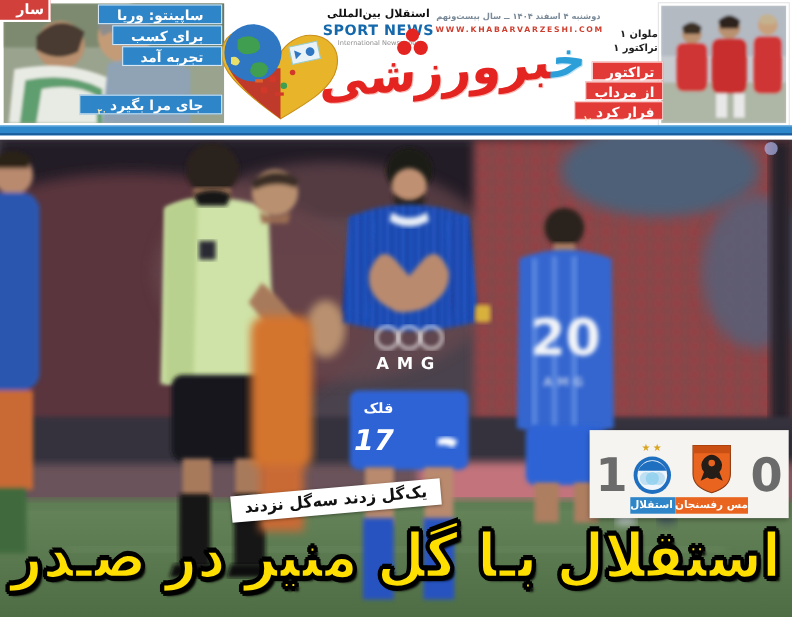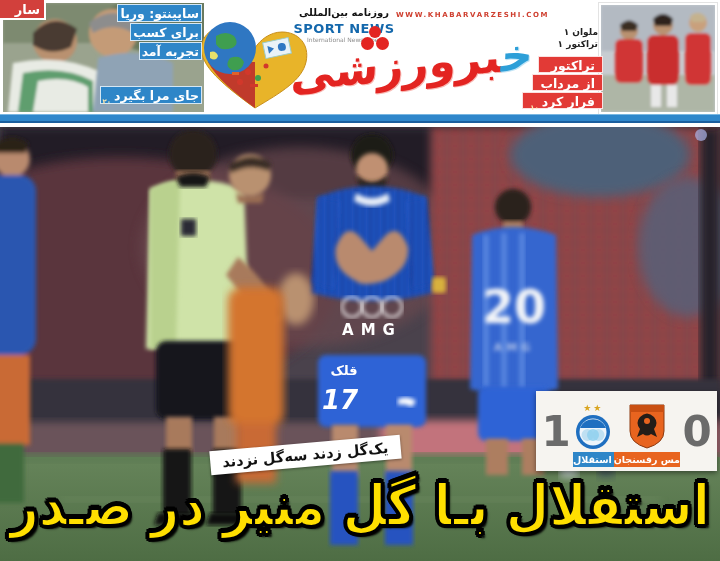--- a/index.html
+++ b/index.html
@@ -9,21 +9,21 @@
   
   .header { position:absolute; left:0; top:0; width:720px; height:113px; background:#fff; }
 
   
   .tl-photo { position:absolute; left:3px; top:3px; width:201px; height:109px; overflow:hidden; }
   .corner-frag { position:absolute; left:0; top:0; width:46px; height:20px; background:#d2403c;
                  color:#fff; font-weight:bold; font-size:13px; line-height:20px; padding-right:4px;
                  direction:rtl; overflow:hidden; border-bottom:2px solid #fff; border-right:2px solid #fff; z-index:3;}
   .tl-strips { position:absolute; left:0; top:0; width:204px; height:113px; z-index:2; direction:rtl; }
   .tl-strip { position:absolute; right:2px; height:18px; background:#2e86c8; color:#fff;
-              font-weight:bold; font-size:12.5px; line-height:18px; padding:0 2px; white-space:nowrap;
+              font-weight:bold; font-size:12.5px; line-height:18px; padding:0 16px; white-space:nowrap;
               border:1px solid rgba(255,255,255,.8); }
   .pageref { font-size:7px; vertical-align:sub; color:#ffe9b0; margin-right:3px; }
 
   
   .mast-fa-type { position:absolute; left:288px; top:7px; width:112px; text-align:center;
                   direction:rtl; font-size:10px; font-weight:bold; color:#111; }
   .mast-sportnews { position:absolute; left:288px; top:21px; width:112px; text-align:center;
                     font-size:13px; font-weight:bold; color:#1468ac; letter-spacing:.5px; }
   .mast-intl { position:absolute; left:288px; top:36px; width:112px; text-align:center;
                font-size:6px; color:#8d8d8d; }
@@ -140,31 +140,32 @@
       <g filter="url(#mb)">
         <circle cx="52" cy="54" r="3" fill="#d2382c"></circle>
           <circle cx="62" cy="60" r="3" fill="#3f9e4f"></circle>
         <circle cx="44" cy="64" r="3" fill="#d2382c"></circle>
           <circle cx="70" cy="48" r="2.5" fill="#d2382c"></circle>
         <rect x="54" y="66" width="8" height="3" fill="#d2382c"></rect>
           <rect x="36" y="54" width="7" height="3" fill="#e0622a"></rect>
       </g>
     </svg>
 
-    <div class="mast-fa-type">روزنامه بین‌المللی</div>
+    <div class="mast-fa-type">استقلال بین‌المللی</div>
     <div class="mast-sportnews">SPORT NEWS</div>
     <div class="mast-intl">International Newspaper</div>
     <div class="mast-dots">
       <span style="left:369px;top:26px;width:12px;height:12px;"></span>
       <span style="left:361px;top:37px;width:13px;height:13px;"></span>
       <span style="left:376px;top:37px;width:13px;height:13px;"></span>
     </div>
     <div class="mast-logo"><span class="kh">خ</span><span>برورزشی</span></div>
 
     <div class="date-block">
+      <div>دوشنبه ۴ اسفند ۱۴۰۴ ــ سال بیست‌ونهم</div>
       <div class="site">WWW.KHABARVARZESHI.COM</div>
     </div>
 
     <div class="tr-result">
       <div>ملوان ۱</div>
       <div>تراکتور ۱</div>
     </div>
     <span class="tr-strip" style="top:56px;padding-left:12px;">تراکتور</span>
     <span class="tr-strip" style="top:74px;">از مرداب</span>
     <span class="tr-strip" style="top:92px;"><span>فرار کرد</span><span class="pageref">۱۰</span></span>

